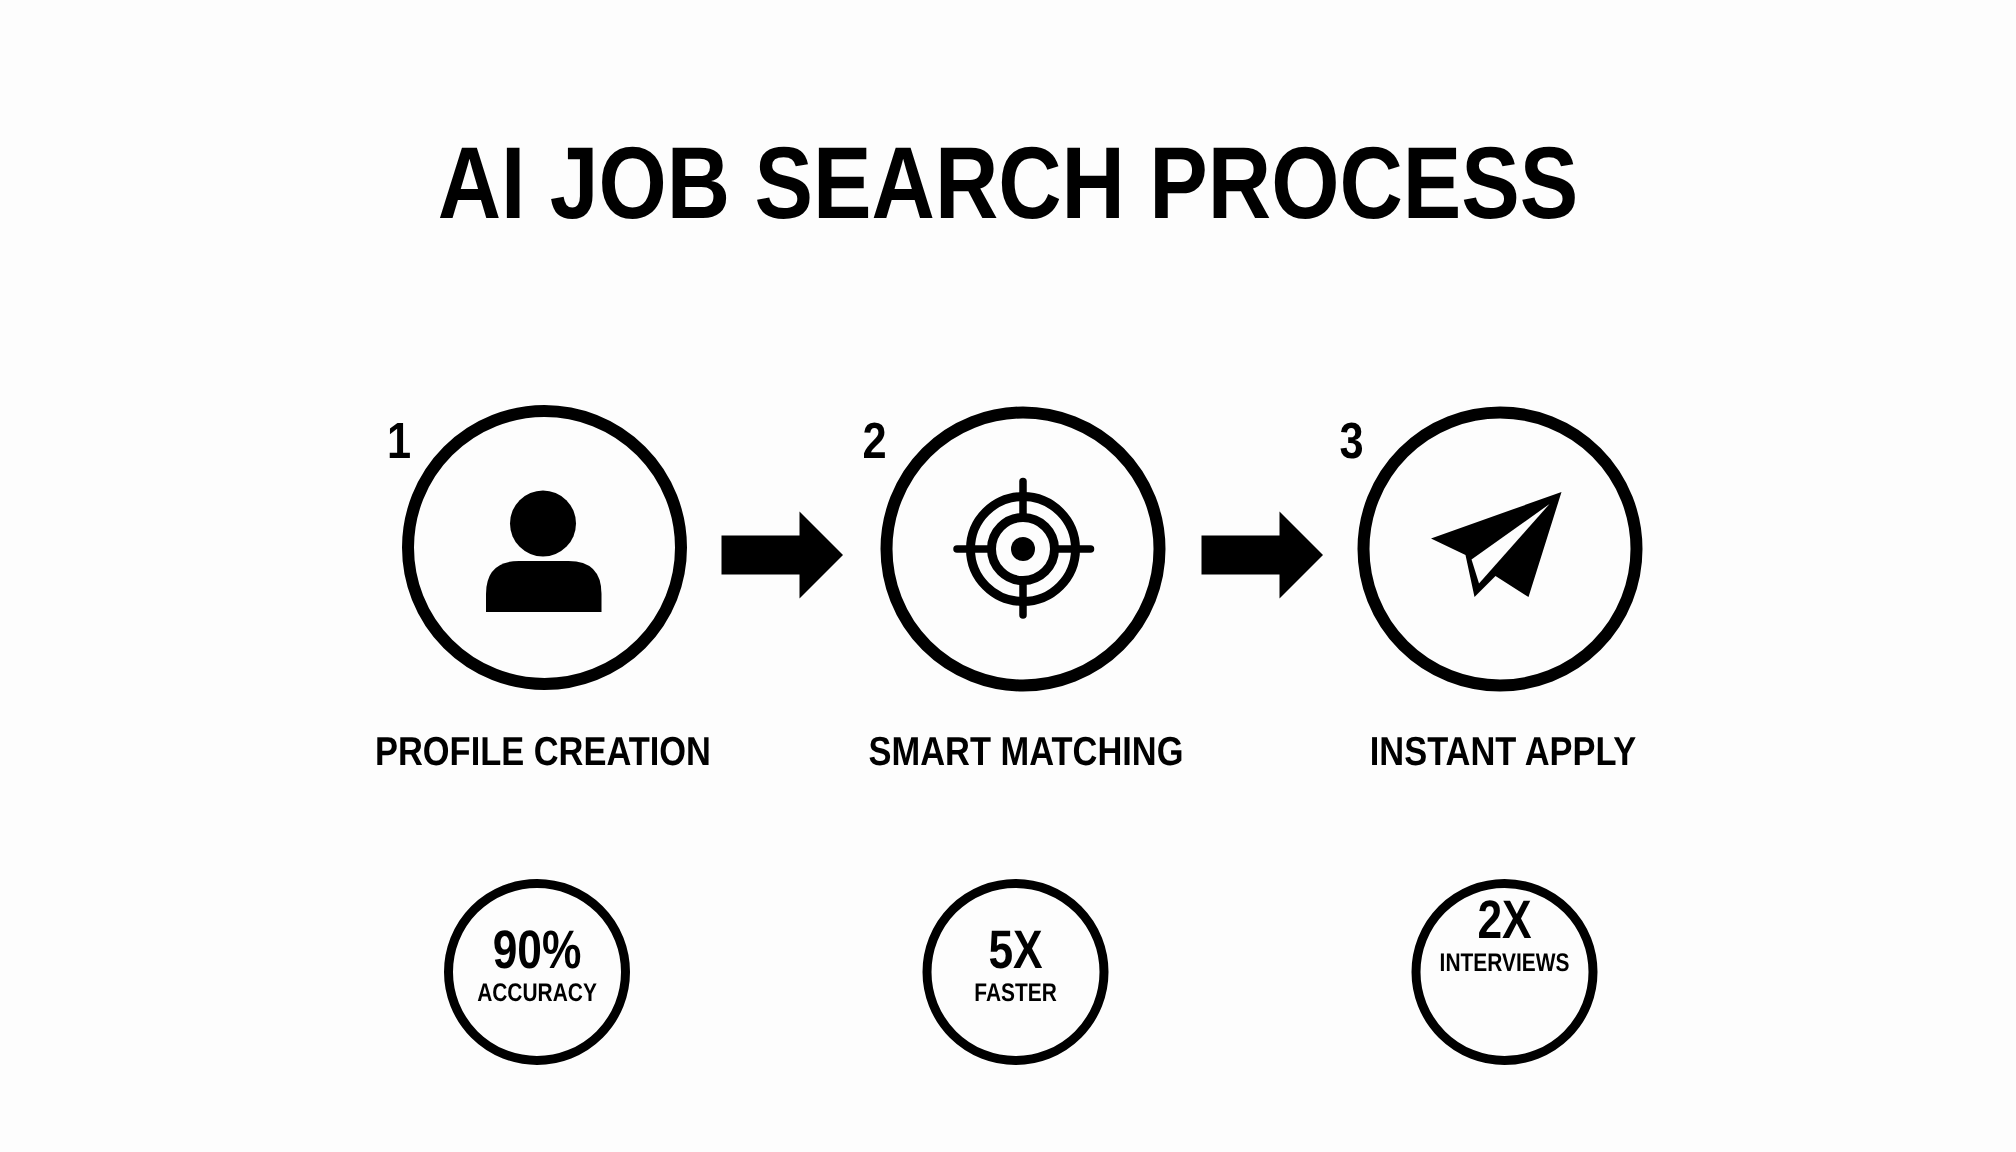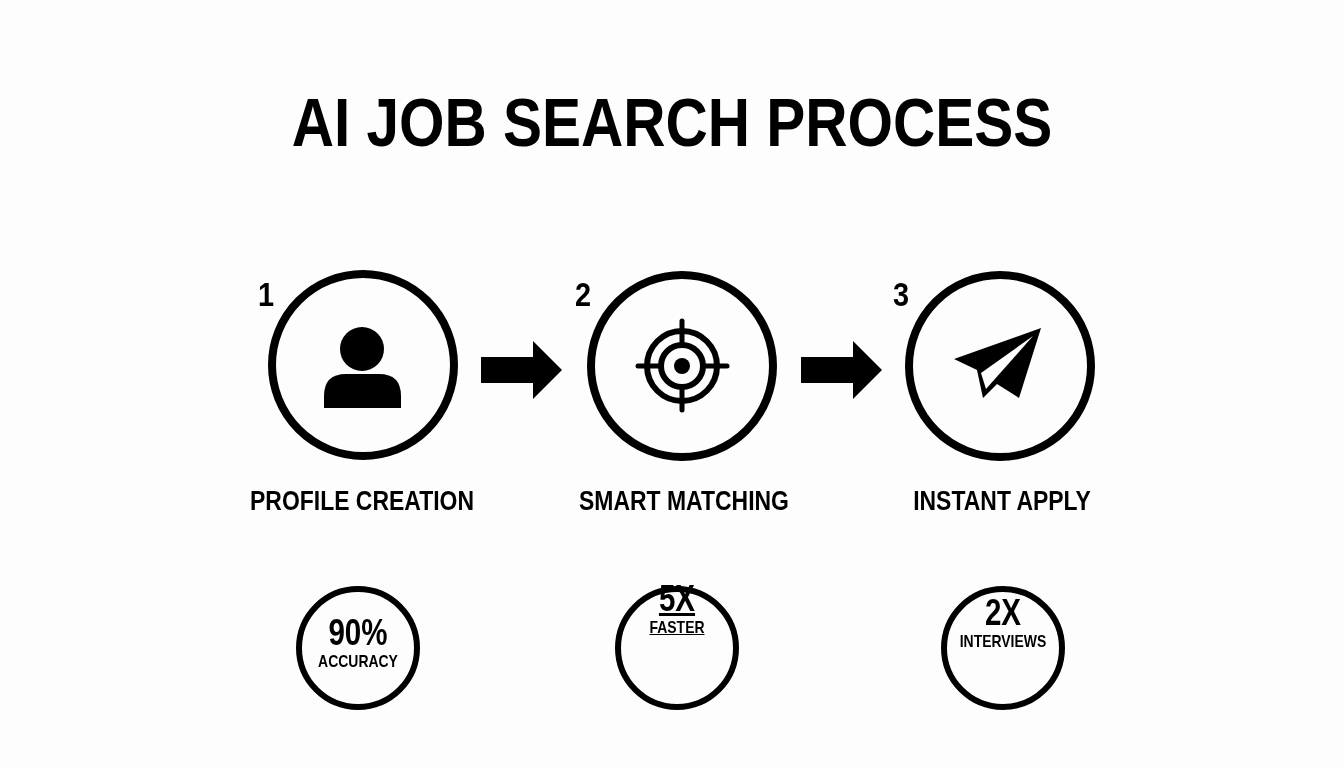--- a/index.html
+++ b/index.html
@@ -78,20 +78,20 @@
 <div class="step-num" style="left:893px; top:277px;">3</div>
 
 <div class="step-label" style="left:202px;">PROFILE CREATION</div>
 <div class="step-label" style="left:524px;">SMART MATCHING</div>
 <div class="step-label" style="left:842px;">INSTANT APPLY</div>
 
 <div class="stat" style="left:296px; top:614px;">
   <span class="stat-value">90%</span>
   <span class="stat-label">ACCURACY</span>
 </div>
-<div class="stat" style="left:615px; top:580px;text-decoration:underline;">
+<div class="stat" style="left:615px; top:614px;">
   <span class="stat-value">5X</span>
   <span class="stat-label">FASTER</span>
 </div>
 <div class="stat" style="left:941px; top:594px;">
   <span class="stat-value">2X</span>
   <span class="stat-label">INTERVIEWS</span>
 </div>
 
 </body></html>

